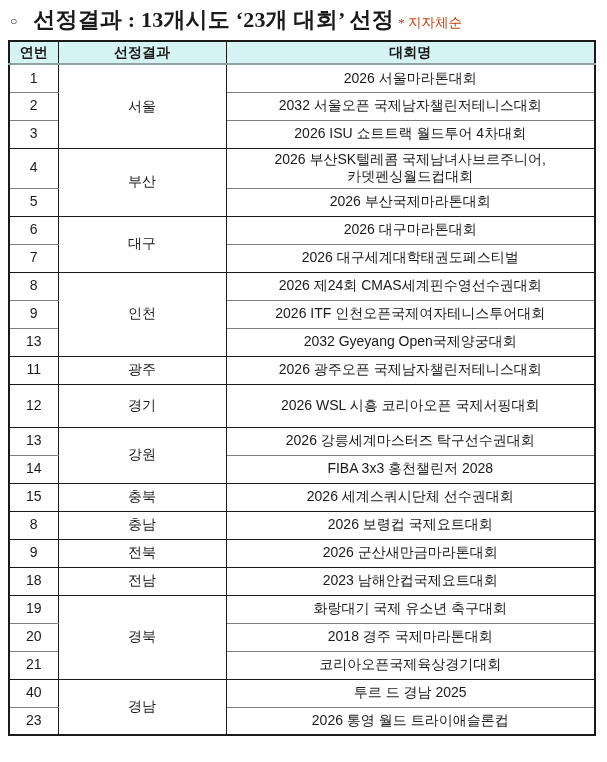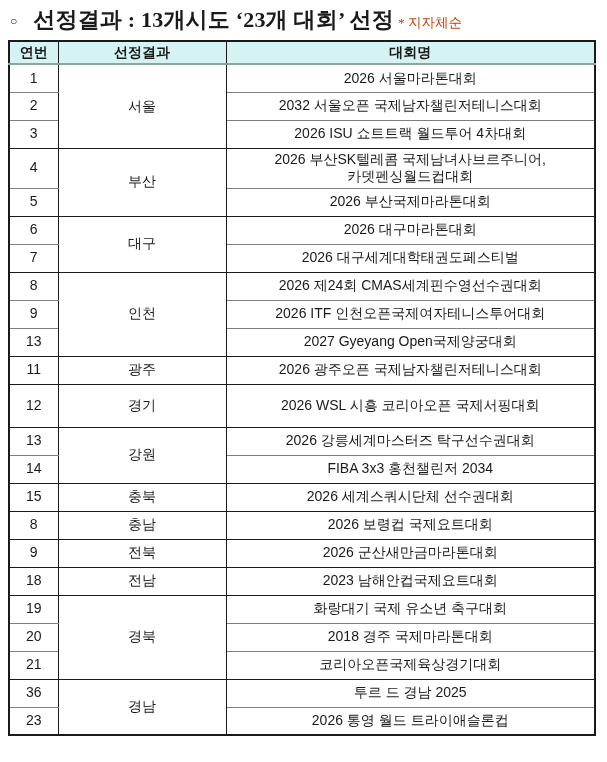--- a/index.html
+++ b/index.html
@@ -155,40 +155,40 @@
           <td class="no-cell">8</td>
           <td class="region-cell" rowspan="3">인천</td>
           <td class="event-cell">2026 제24회 CMAS세계핀수영선수권대회</td>
         </tr>
         <tr data-row-no="9">
           <td class="no-cell">9</td>
           <td class="event-cell">2026 ITF 인천오픈국제여자테니스투어대회</td>
         </tr>
         <tr data-row-no="10" class="group-end">
           <td class="no-cell">13</td>
-          <td class="event-cell">2027 Gyeyang Open국제양궁대회</td>
+          <td class="event-cell">2032 Gyeyang Open국제양궁대회</td>
         </tr>
         <tr data-row-no="11" class="group-end">
           <td class="no-cell">11</td>
           <td class="region-cell" rowspan="1">광주</td>
           <td class="event-cell">2026 광주오픈 국제남자챌린저테니스대회</td>
         </tr>
         <tr data-row-no="12" class="group-end">
           <td class="no-cell">12</td>
           <td class="region-cell" rowspan="1">경기</td>
           <td class="event-cell">2026 WSL 시흥 코리아오픈 국제서핑대회</td>
         </tr>
         <tr data-row-no="13">
           <td class="no-cell">13</td>
           <td class="region-cell" rowspan="2">강원</td>
           <td class="event-cell">2026 강릉세계마스터즈 탁구선수권대회</td>
         </tr>
         <tr data-row-no="14" class="group-end">
           <td class="no-cell">14</td>
-          <td class="event-cell">FIBA 3x3 홍천챌린저 2034</td>
+          <td class="event-cell">FIBA 3x3 홍천챌린저 2028</td>
         </tr>
         <tr data-row-no="15" class="group-end">
           <td class="no-cell">15</td>
           <td class="region-cell" rowspan="1">충북</td>
           <td class="event-cell">2026 세계스쿼시단체 선수권대회</td>
         </tr>
         <tr data-row-no="16" class="group-end">
           <td class="no-cell">8</td>
           <td class="region-cell" rowspan="1">충남</td>
           <td class="event-cell">2026 보령컵 국제요트대회</td>
@@ -210,21 +210,21 @@
         </tr>
         <tr data-row-no="20">
           <td class="no-cell">20</td>
           <td class="event-cell">2018 경주 국제마라톤대회</td>
         </tr>
         <tr data-row-no="21" class="group-end">
           <td class="no-cell">21</td>
           <td class="event-cell">코리아오픈국제육상경기대회</td>
         </tr>
         <tr data-row-no="22">
-          <td class="no-cell">36</td>
+          <td class="no-cell">40</td>
           <td class="region-cell" rowspan="2">경남</td>
           <td class="event-cell">투르 드 경남 2025</td>
         </tr>
         <tr data-row-no="23" class="group-end">
           <td class="no-cell">23</td>
           <td class="event-cell">2026 통영 월드 트라이애슬론컵</td>
         </tr>
       </tbody>
   </table>
 

